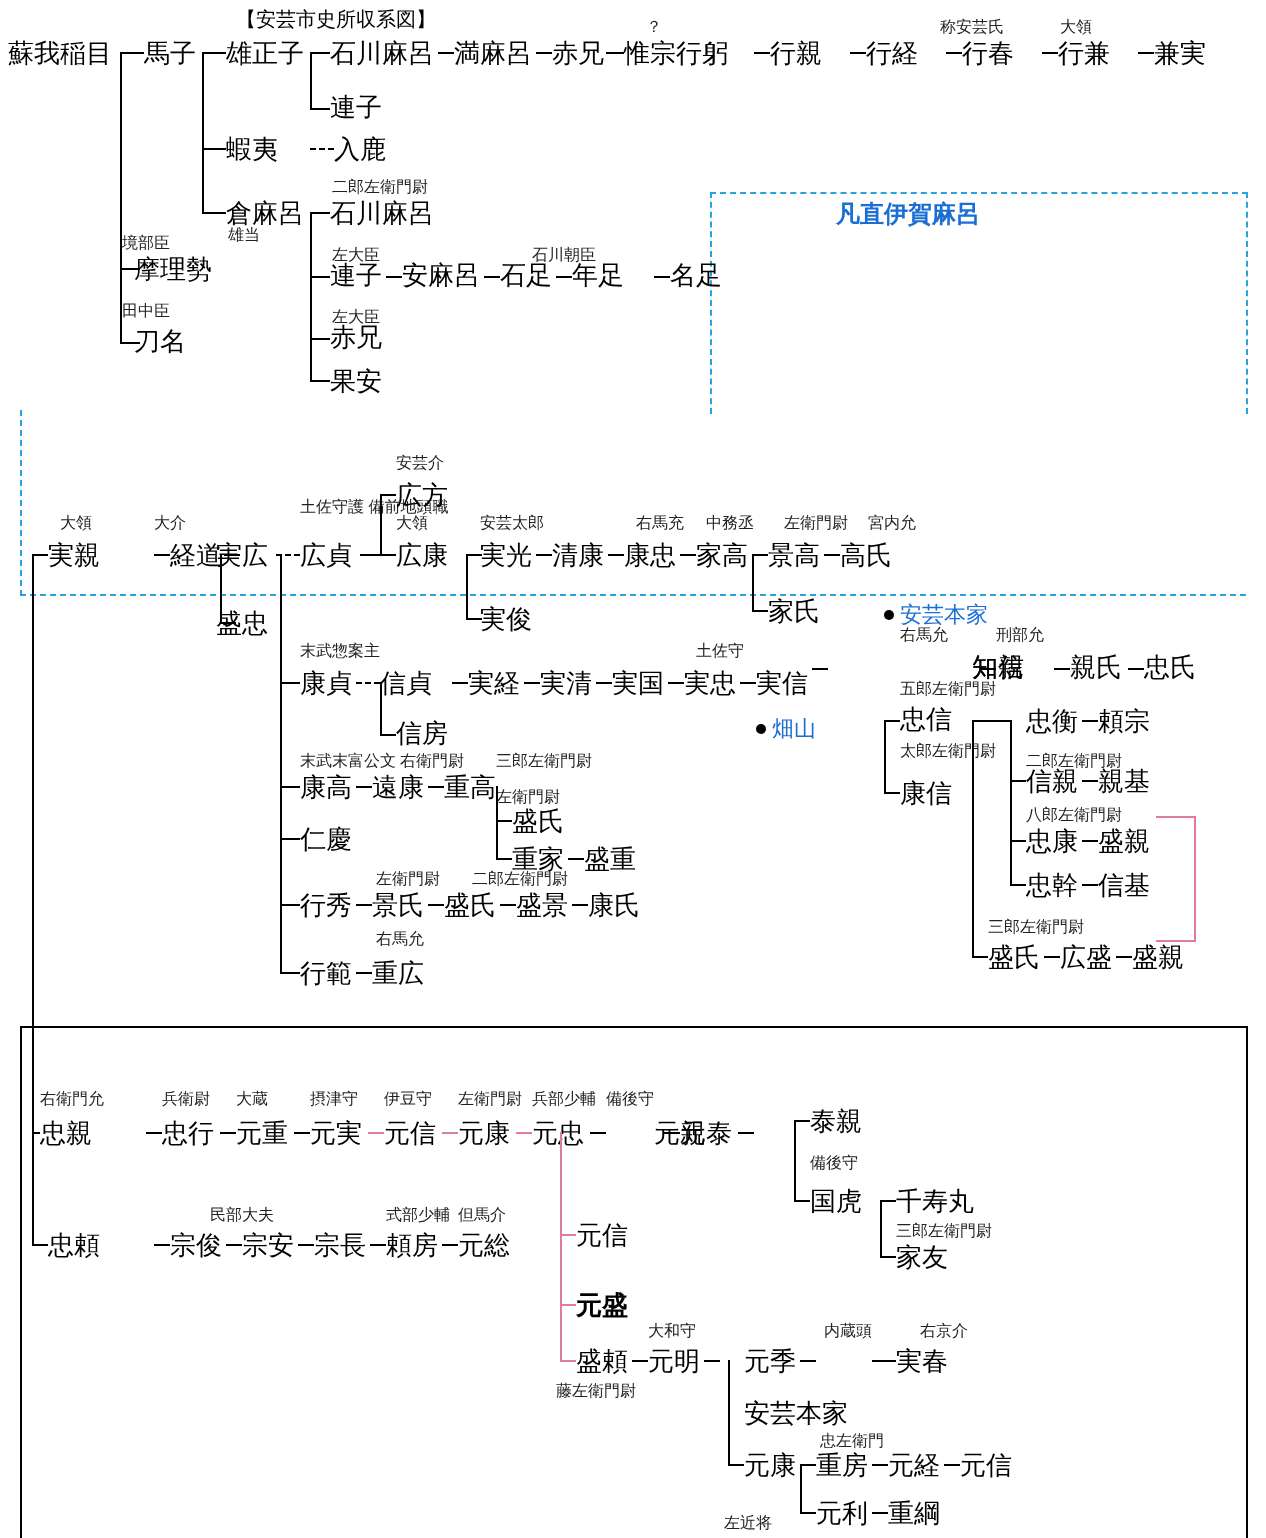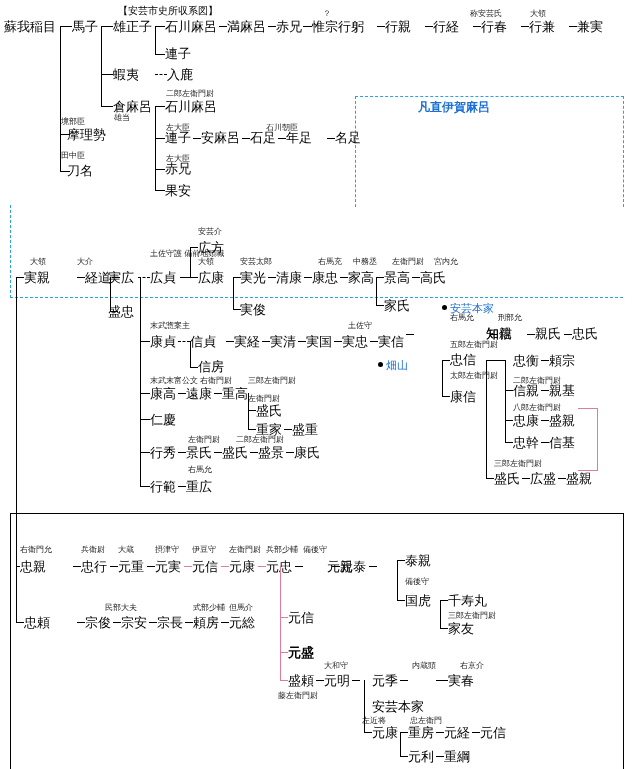--- a/index.html
+++ b/index.html
@@ -344,21 +344,21 @@
   <div class="nm" style="left:324px;top:674px;">元明</div>
   <div class="hln" style="left:352px;top:680px;width:8px;"></div>
   <div class="sm" style="left:412px;top:662px;">内蔵頭</div>
   <div class="nm" style="left:372px;top:674px;">元季</div>
   <div class="hln" style="left:400px;top:680px;width:8px;"></div>
   <div class="sm" style="left:460px;top:662px;">右京介</div>
   <div class="nm" style="left:448px;top:674px;">実春</div>
   <div class="hln" style="left:436px;top:680px;width:12px;"></div>
 
   <div class="nm" style="left:372px;top:700px;">安芸本家</div>
-  <div class="sm" style="left:362px;top:717px;">左近将</div>
+  <div class="sm" style="left:362px;top:758px;">左近将</div>
   <div class="sm" style="left:410px;top:717px;">忠左衛門</div>
   <div class="vln" style="left:364px;top:680px;height:52px;"></div>
   <div class="hln" style="left:364px;top:732px;width:8px;"></div>
   <div class="nm" style="left:372px;top:726px;">元康</div>
   <div class="hln" style="left:400px;top:732px;width:8px;"></div>
   <div class="nm" style="left:408px;top:726px;">重房</div>
   <div class="hln" style="left:436px;top:732px;width:8px;"></div>
   <div class="nm" style="left:444px;top:726px;">元経</div>
   <div class="hln" style="left:472px;top:732px;width:8px;"></div>
   <div class="nm" style="left:480px;top:726px;">元信</div>

